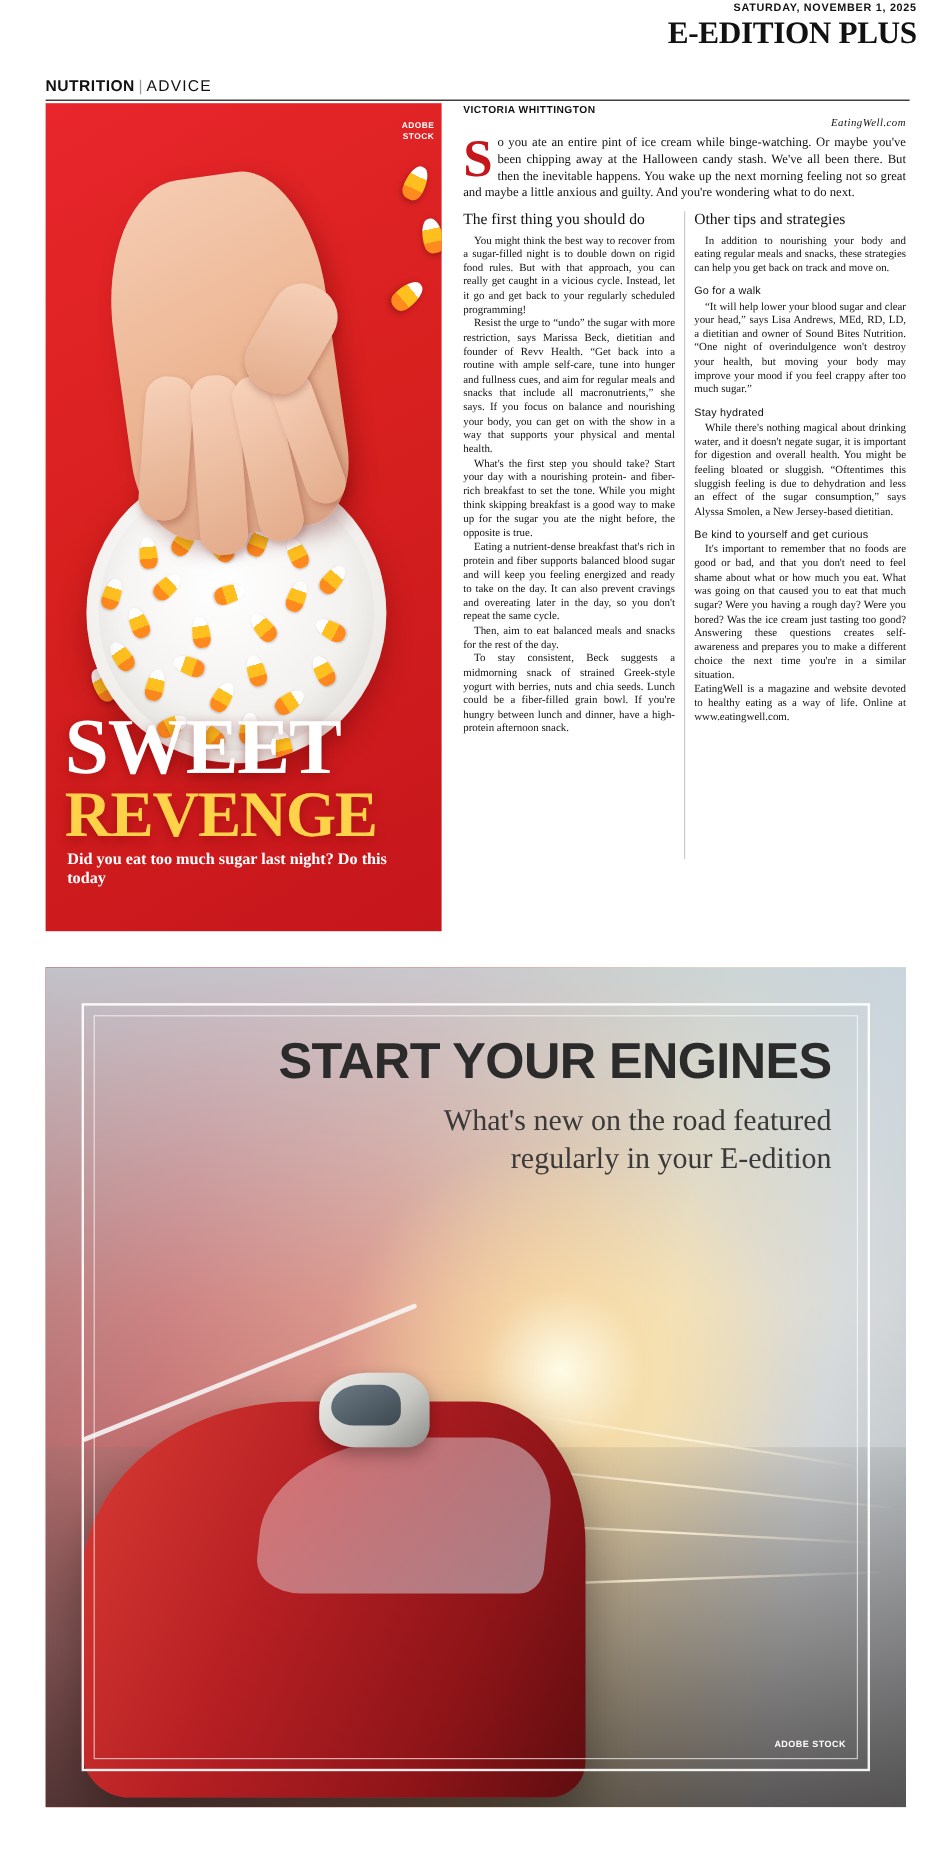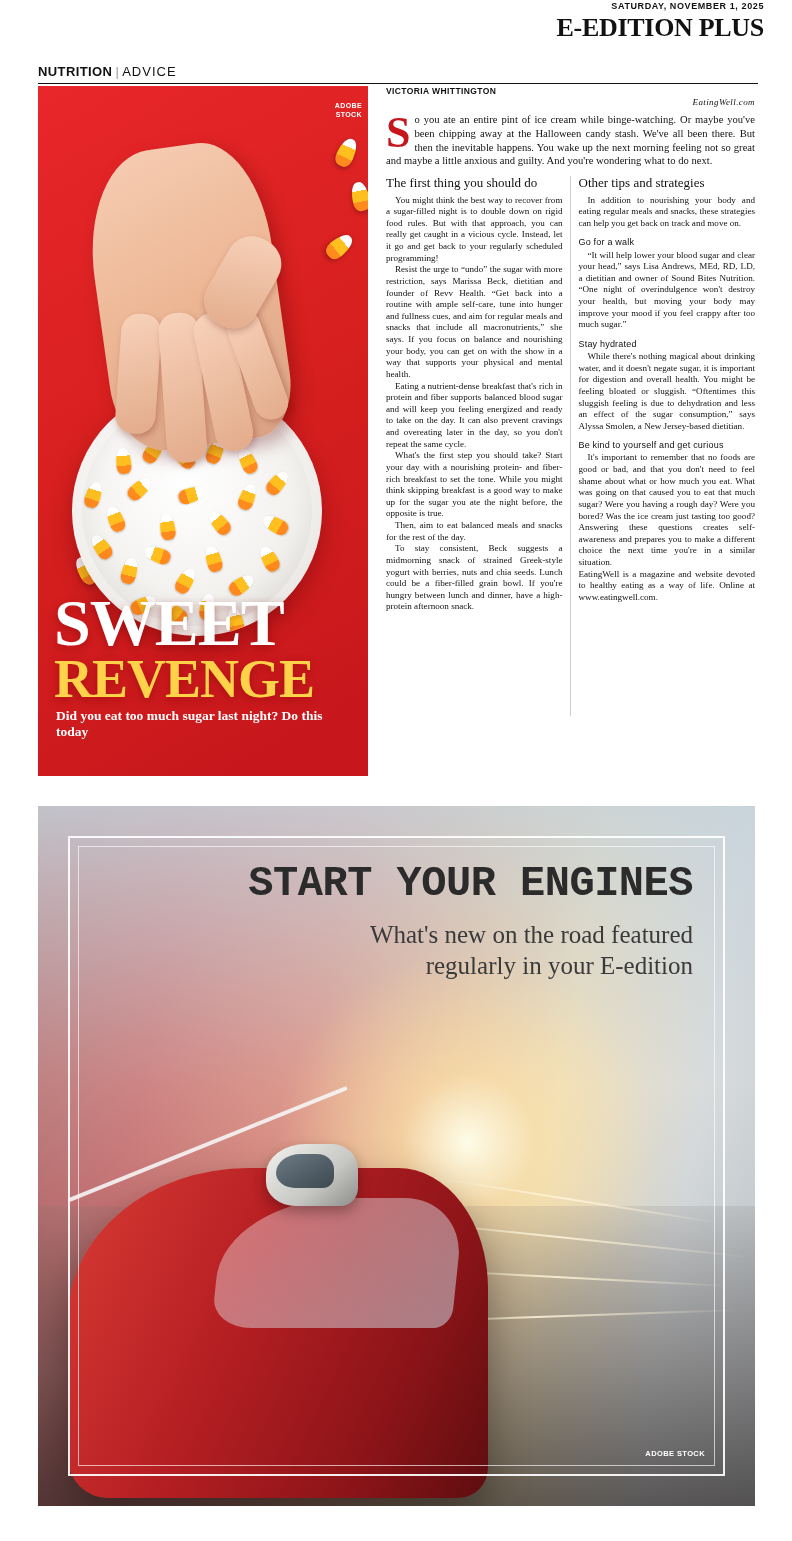--- a/index.html
+++ b/index.html
@@ -330,21 +330,21 @@
     border: 1px solid rgba(255,255,255,.65);
     pointer-events: none;
   }
   .promo-text {
     position:absolute;
     right: 62px; top: 56px;
     width: 520px;
     text-align: right;
   }
   .promo-title {
-    font-family: Liberation Mono, monospace;
+    font-family: Liberation Sans, sans-serif;
     font-size: 42px;
     font-weight: bold;
     letter-spacing: -0.5px;
     color: #2b2b2b;
     line-height: 1.05;
   }
   .promo-sub {
     margin-top: 14px;
     font-family: "Liberation Serif", serif;
     font-size: 25px;
@@ -436,22 +436,22 @@
       <span class="src">EatingWell.com</span>
     </div>
 
     <div class="lede">So you ate an entire pint of ice cream while binge-watching. Or maybe you've been chipping away at the Halloween candy stash. We've all been there. But then the inevitable happens. You wake up the next morning feeling not so great and maybe a little anxious and guilty. And you're wondering what to do next.</div>
 
     <div class="twocol">
       <div class="subhead">The first thing you should do</div>
       <div class="body">
         <p>You might think the best way to recover from a sugar-filled night is to double down on rigid food rules. But with that approach, you can really get caught in a vicious cycle. Instead, let it go and get back to your regularly scheduled programming!</p>
         <p>Resist the urge to “undo” the sugar with more restriction, says Marissa Beck, dietitian and founder of Revv Health. “Get back into a routine with ample self-care, tune into hunger and fullness cues, and aim for regular meals and snacks that include all macronutrients,” she says. If you focus on balance and nourishing your body, you can get on with the show in a way that supports your physical and mental health.</p>
+        <p>What's the first step you should take? Start your day with a nourishing protein- and fiber-rich breakfast to set the tone. While you might think skipping breakfast is a good way to make up for the sugar you ate the night before, the opposite is true.</p>
         <p>Eating a nutrient-dense breakfast that's rich in protein and fiber supports balanced blood sugar and will keep you feeling energized and ready to take on the day. It can also prevent cravings and overeating later in the day, so you don't repeat the same cycle.</p>
-        <p>What's the first step you should take? Start your day with a nourishing protein- and fiber-rich breakfast to set the tone. While you might think skipping breakfast is a good way to make up for the sugar you ate the night before, the opposite is true.</p>
         <p>Then, aim to eat balanced meals and snacks for the rest of the day.</p>
         <p>To stay consistent, Beck suggests a midmorning snack of strained Greek-style yogurt with berries, nuts and chia seeds. Lunch could be a fiber-filled grain bowl. If you're hungry between lunch and dinner, have a high-protein afternoon snack.</p>
       </div>
 
       <div class="subhead" style="break-before:column">Other tips and strategies</div>
       <div class="body">
         <p>In addition to nourishing your body and eating regular meals and snacks, these strategies can help you get back on track and move on.</p>
 
         <div class="subhead small">Go for a walk</div>
         <p>“It will help lower your blood sugar and clear your head,” says Lisa Andrews, MEd, RD, LD, a dietitian and owner of Sound Bites Nutrition. “One night of overindulgence won't destroy your health, but moving your body may improve your mood if you feel crappy after too much sugar.”</p>

